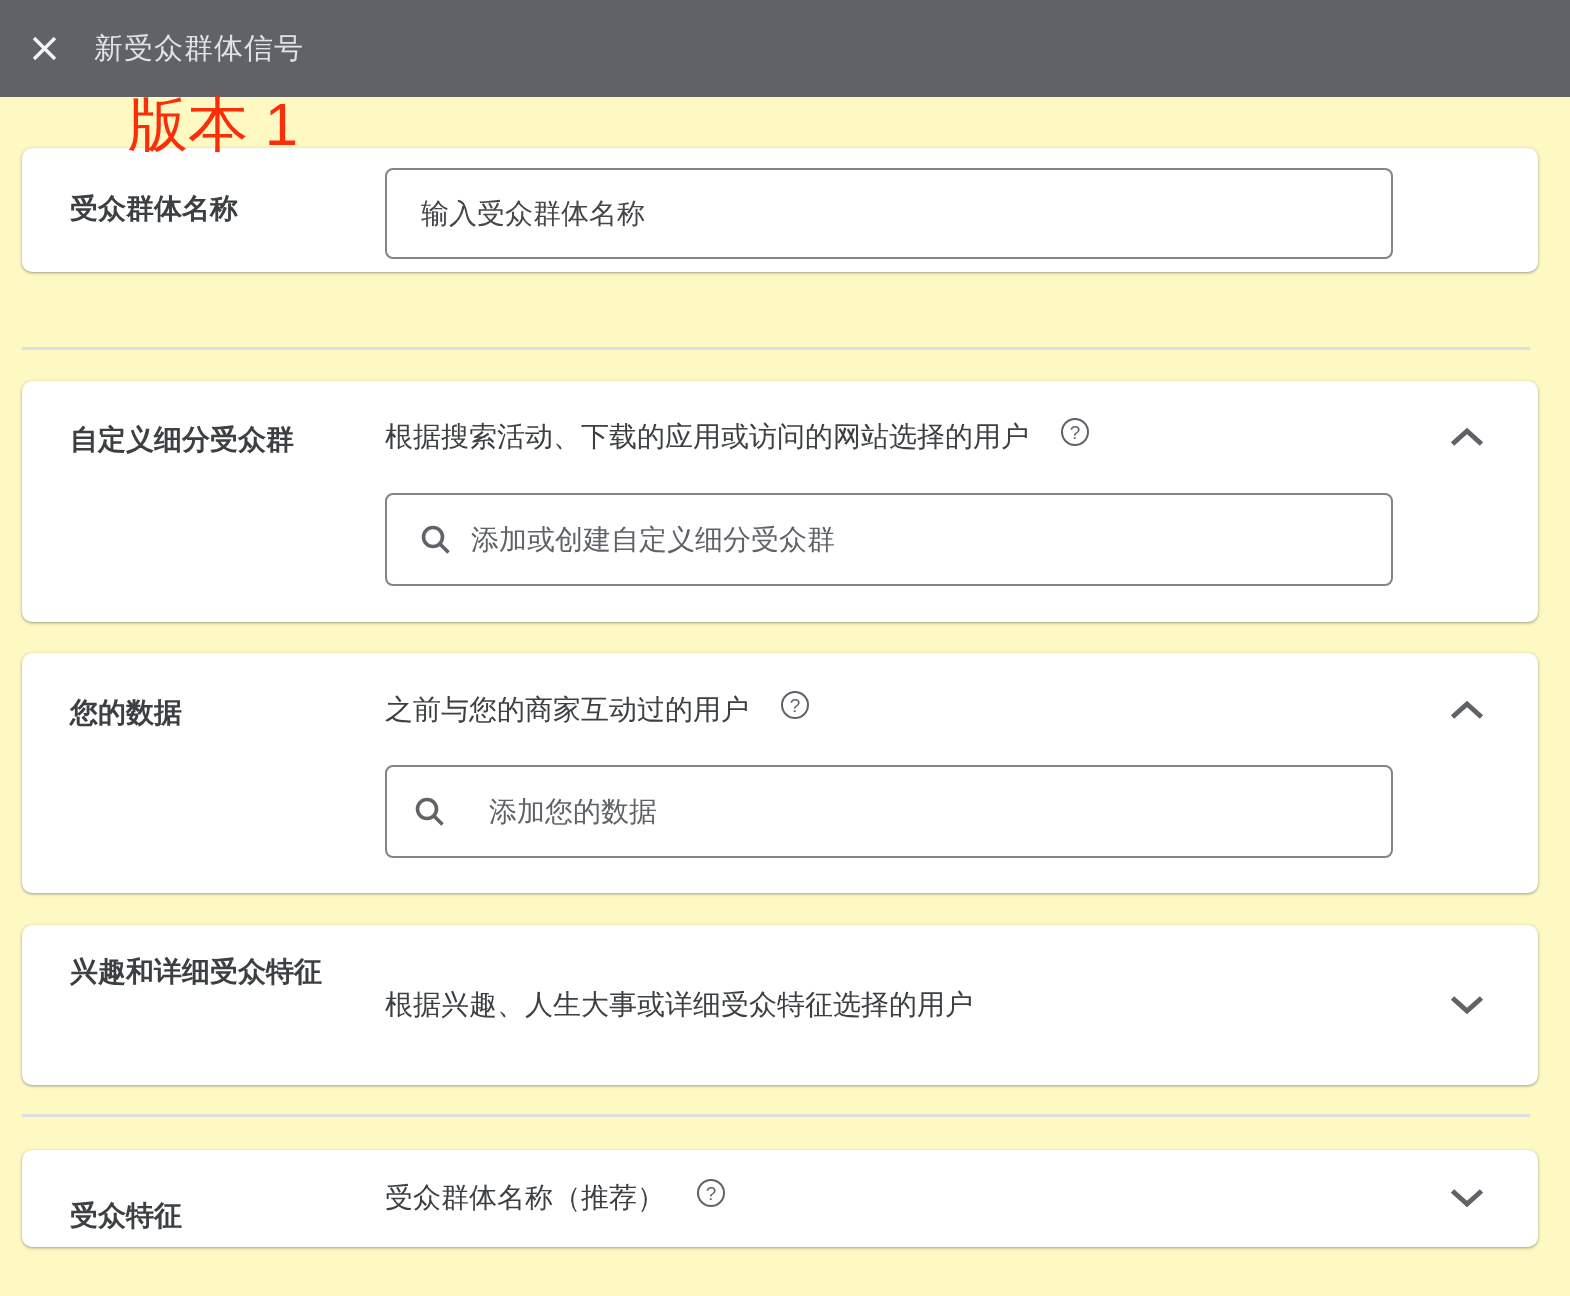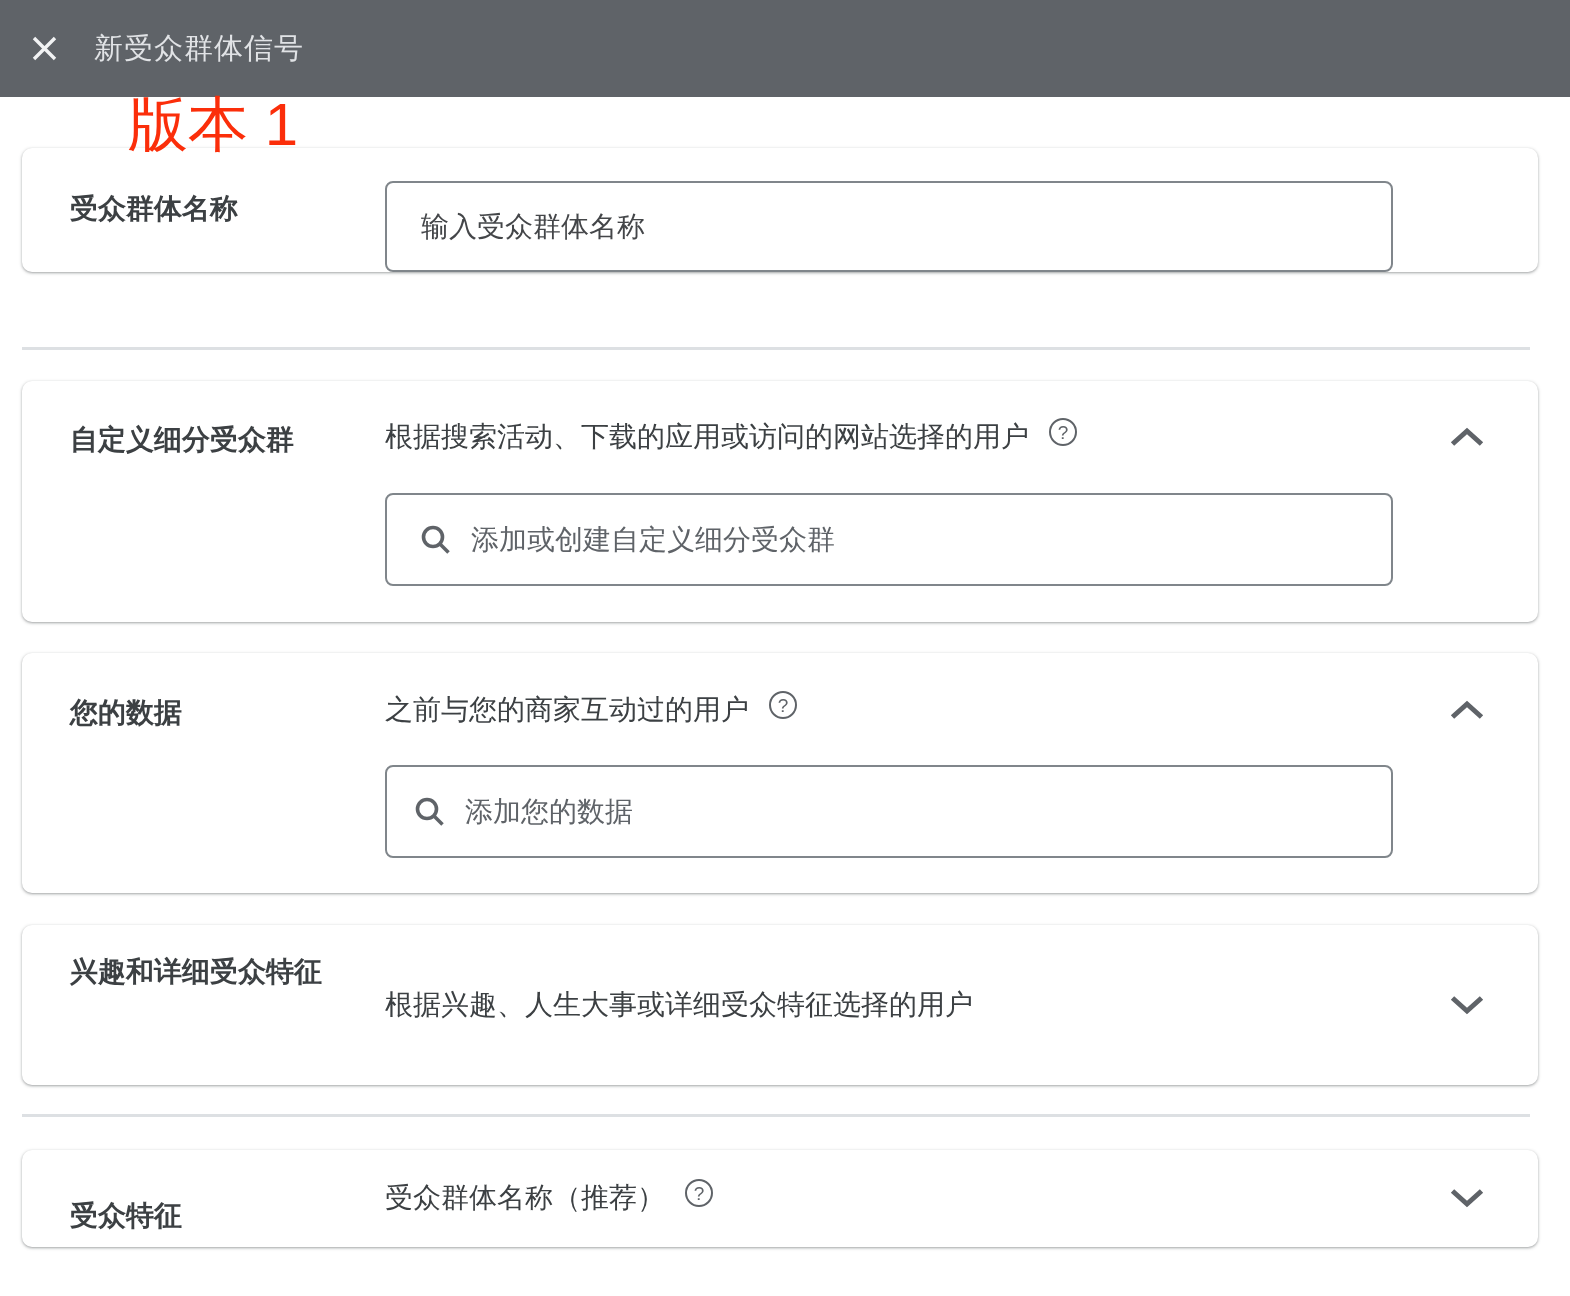--- a/index.html
+++ b/index.html
@@ -1,21 +1,21 @@
 <!DOCTYPE html>
 <html><head>
 <meta charset="utf-8">
 <style>
   * { box-sizing: border-box; margin: 0; padding: 0; }
   html, body { background: #e9eaec; }
   .screen {
     position: relative;
     width: 1570px;
     height: 1296px;
-    background: #ffffff;
+    background: #fef9c3;
     overflow: hidden;
     font-family: "Liberation Sans", sans-serif;
     color: #3c4043;
   }
 
   
   .appbar {
     position: absolute;
     top: 0; left: 0;
     width: 100%;
@@ -66,21 +66,21 @@
     font-weight: 600;
     color: #3c4043;
     line-height: 1.65;
   }
   .desc-row {
     position: absolute;
     left: 363px;
     height: 44px;
     display: flex;
     align-items: center;
-    gap: 20px;
+    gap: 32px;
     font-size: 28px;
     color: #3c4043;
     white-space: nowrap;
   }
   .help-icon {
     width: 28px; height: 28px;
     border: 2px solid #5f6368;
     border-radius: 50%;
     color: #5f6368;
     font-size: 19px;
@@ -144,33 +144,33 @@
     position: absolute;
     left: 22px;
     width: 1508px;
     height: 3px;
     background: #dde0e3;
   }
 
   
   #card-audience-name   { top: 148px;  height: 124px; }
   #card-audience-name .card-label { top: 38px; }
-  #card-audience-name .text-input { top: 33px; }
+  #card-audience-name .text-input { top: 20px; }
 
   #card-custom-segments { top: 381px;  height: 241px; }
   #card-custom-segments .card-label { top: 36px; }
   #card-custom-segments .desc-row   { top: 34px; }
   #card-custom-segments .chevron-btn{ top: 32px; }
   #card-custom-segments .search-box { top: 112px; padding-left: 32px; }
 
   #card-your-data       { top: 653px;  height: 240px; }
   #card-your-data .card-label { top: 37px; }
   #card-your-data .desc-row   { top: 35px; }
   #card-your-data .chevron-btn{ top: 33px; }
-  #card-your-data .search-box { top: 112px; }
+  #card-your-data .search-box { top: 112px; gap: 24px; }
 
   #card-interests       { top: 925px;  height: 160px; }
   #card-interests .card-label { top: 24px; width: 252px; }
   #card-interests .desc-row   { top: 58px; }
   #card-interests .chevron-btn{ top: 56px; }
 
   #card-demographics    { top: 1150px; height: 97px; }
   #card-demographics .card-label { top: 43px; }
   #card-demographics .desc-row   { top: 26px; }
   #card-demographics .chevron-btn{ top: 24px; }

